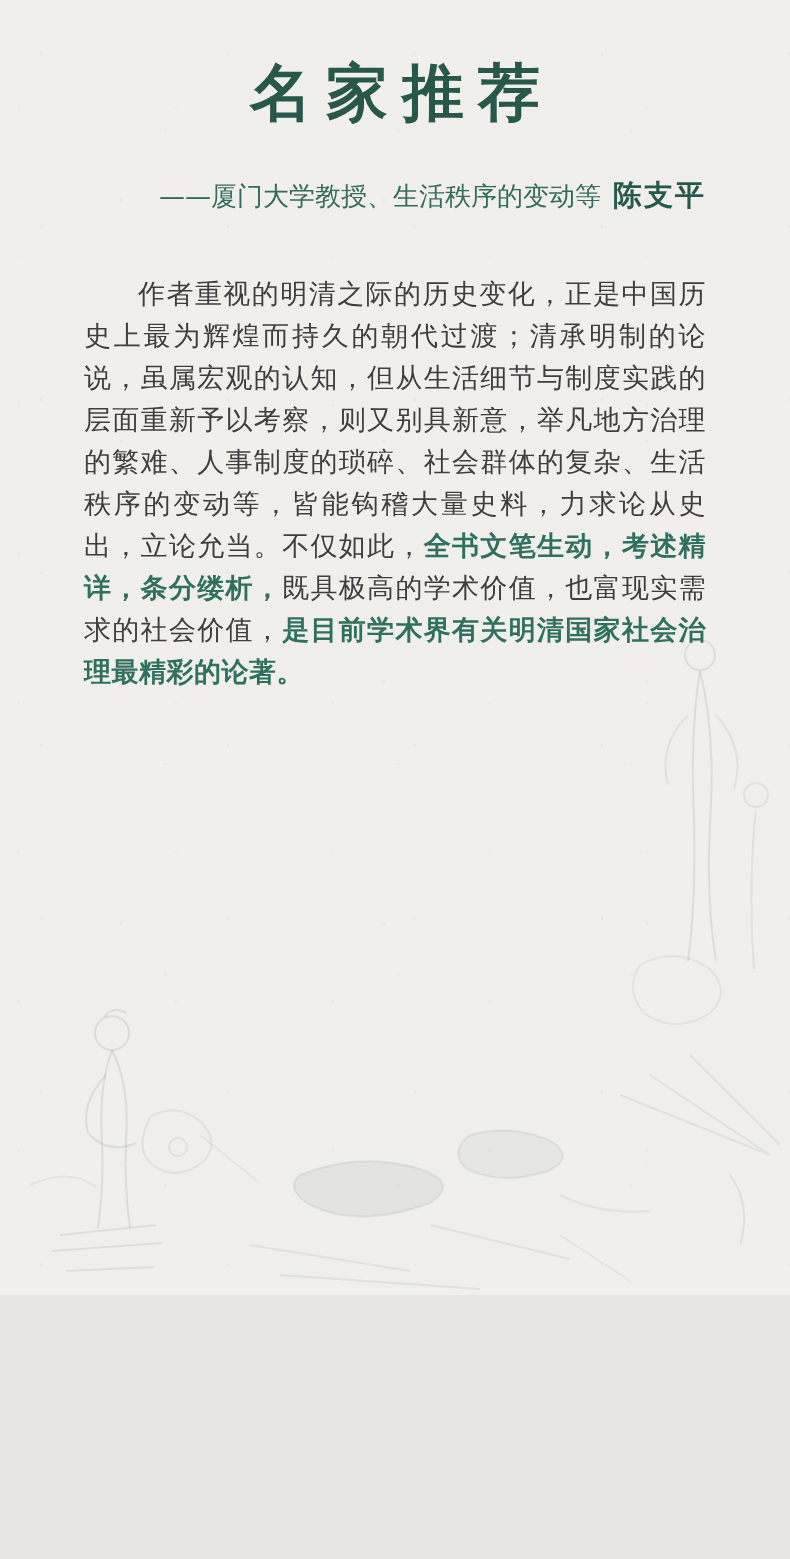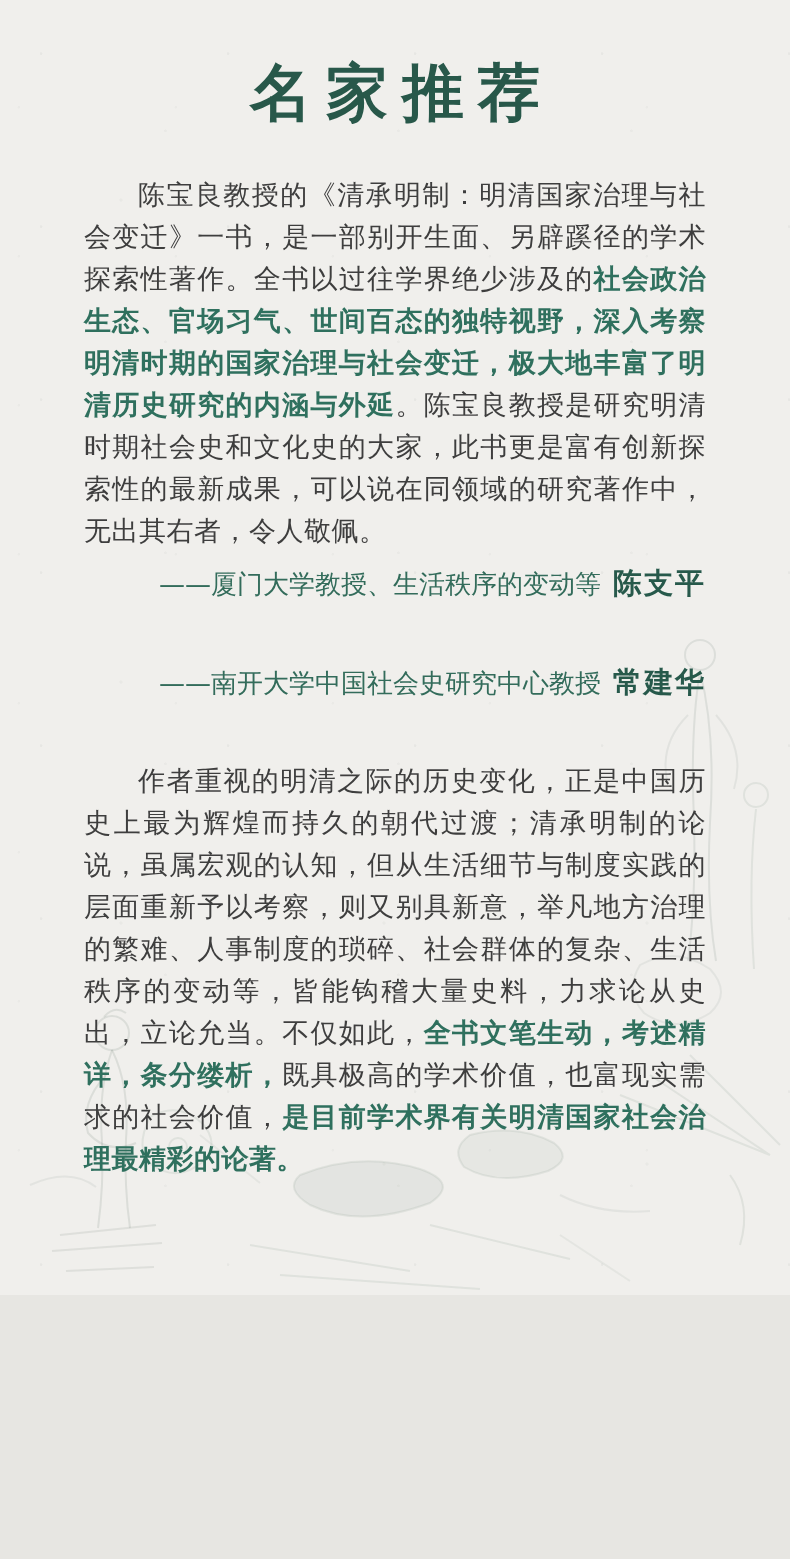--- a/index.html
+++ b/index.html
@@ -113,24 +113,22 @@
       <path d="M250 710 l160 26 M280 740 l200 14 M430 690 l140 34" fill="none"></path>
       <path d="M560 660 q40 20 90 16" fill="none" stroke-opacity="0.1"></path>
       <path d="M200 600 l60 48 M560 700 l70 46" fill="none" stroke-opacity="0.09"></path>
     </g>
   </svg>
 
   <div class="content">
     <h1 class="title">名家推荐</h1>
     <div id="recommendations">
         <section class="rec">
-          <p class="body"><span class="seg">陈宝良教授的《清承明制：明清国家治理与社会变迁》一书，是一部别开生面、另辟蹊径的学术探索性著作。全书以过往学界绝少涉及的</span><span class="seg em">社会政治生态、官场习气、世间百态的独特视野，深入考察明清时期的国家治理与社会变迁，极大地丰富了明清历史研究的内涵与外延</span><span class="seg">。陈宝良教授是研究明清时期社会史和文化史的大家，此书更是富有创新探索性的最新成果，可以说在同领域的研究著作中，无出其右者，令人敬佩。</span></p>
           <p class="attr"><span class="dash">——</span><span class="aff">厦门大学教授、生活秩序的变动等</span><span class="name">陈支平</span></p>
         </section>
         <section class="rec">
-          <p class="attr"><span class="dash">——</span><span class="aff">南开大学中国社会史研究中心教授</span><span class="name">常建华</span></p>
         </section>
         <section class="rec">
           <p class="body"><span class="seg">作者重视的明清之际的历史变化，正是中国历史上最为辉煌而持久的朝代过渡；清承明制的论说，虽属宏观的认知，但从生活细节与制度实践的层面重新予以考察，则又别具新意，举凡地方治理的繁难、人事制度的琐碎、社会群体的复杂、生活秩序的变动等，皆能钩稽大量史料，力求论从史出，立论允当。不仅如此，</span><span class="seg em">全书文笔生动，考述精详，条分缕析，</span><span class="seg">既具极高的学术价值，也富现实需求的社会价值，</span><span class="seg em">是目前学术界有关明清国家社会治理最精彩的论著。</span></p>
         </section>
       </div>
   </div>
 </div>
 
 </body></html>

